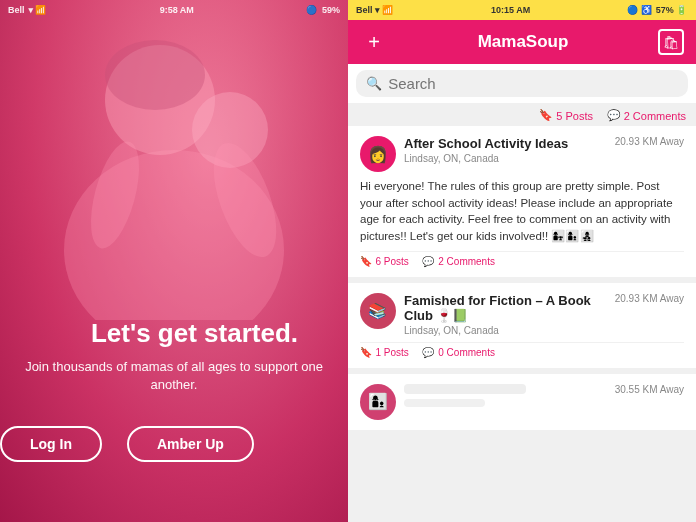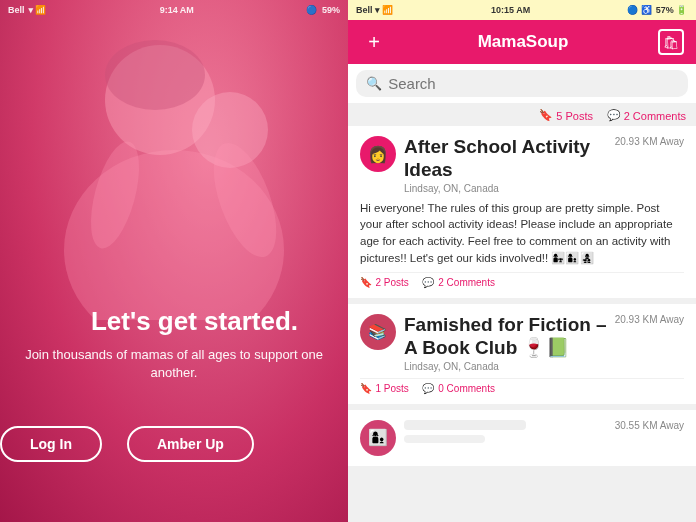--- a/index.html
+++ b/index.html
@@ -65,21 +65,21 @@
       font-size: 26px;
       font-weight: 700;
       margin-bottom: 8px;
       line-height: 1.2;
       padding-left: 41px;
     }
     .left-subtitle {
       font-size: 13px;
       opacity: 0.95;
       line-height: 1.4;
-      margin-bottom: 44px;
+      margin-bottom: 32px;
       padding: 0 20px;
     }
     .left-buttons {
       display: flex;
       gap: 25px;
     }
     .btn-outline {
       border: 2px solid white;
       color: white;
       background: transparent;
@@ -96,21 +96,21 @@
       height: 522px;
       background: #f5f5f5;
       display: flex;
       flex-direction: column;
       overflow: hidden;
     }
 
     
     .right-status-bar {
       height: 20px;
-      background: #fef9c3;
+      background: #fde047;
       display: flex;
       align-items: center;
       justify-content: space-between;
       padding: 0 8px;
       font-size: 9px;
       font-weight: 600;
       color: #333;
       flex-shrink: 0;
     }
     .status-right-r {
@@ -226,21 +226,21 @@
       display: flex;
       align-items: center;
       justify-content: center;
       font-size: 16px;
       flex-shrink: 0;
     }
     .card-meta {
       flex: 1;
     }
     .card-title {
-      font-size: 19px;
+      font-size: 13px;
       font-weight: 700;
       color: #222;
       line-height: 1.2;
     }
     .card-location {
       font-size: 10px;
       color: #888;
       margin-top: 1px;
     }
     .card-distance {
@@ -300,21 +300,21 @@
       <ellipse cx="115" cy="195" rx="20" ry="55" fill="rgba(255,150,180,0.3)" transform="rotate(15,115,195)"></ellipse>
     </svg>
   </div>
 
   <div class="left-status-bar">
     <div class="status-left">
       <span>Bell</span>
       <span>▾ 📶</span>
     </div>
     <div class="status-left">
-      <span>9:14 AM</span>
+      <span>9:58 AM</span>
     </div>
     <div class="status-right">
       <span>🔵</span>
       <span>59%</span>
     </div>
   </div>
 
   <div class="left-content">
     <div class="left-title">Let's get started.</div>
     <div class="left-subtitle">Join thousands of mamas of all ages to support one another.</div>
@@ -375,21 +375,21 @@
         <div class="card-meta">
           <div class="card-title">After School Activity Ideas</div>
           <div class="card-location">Lindsay, ON, Canada</div>
         </div>
         <div class="card-distance">20.93 KM Away</div>
       </div>
       <div class="card-body">Hi everyone! The rules of this group are pretty simple. Post your after school activity ideas! Please include an appropriate age for each activity. Feel free to comment on an activity with pictures!! Let's get our kids involved!! 👩‍👧👩‍👦👩‍👧‍👦</div>
       <div class="card-footer">
         <div class="card-footer-stat">
           <span style="font-size:10px;">🔖</span>
-          <span>2 Posts</span>
+          <span>6 Posts</span>
         </div>
         <div class="card-footer-stat">
           <span style="font-size:10px;">💬</span>
           <span>2 Comments</span>
         </div>
       </div>
     </div>
 
     <div class="card">
       <div class="card-header">

